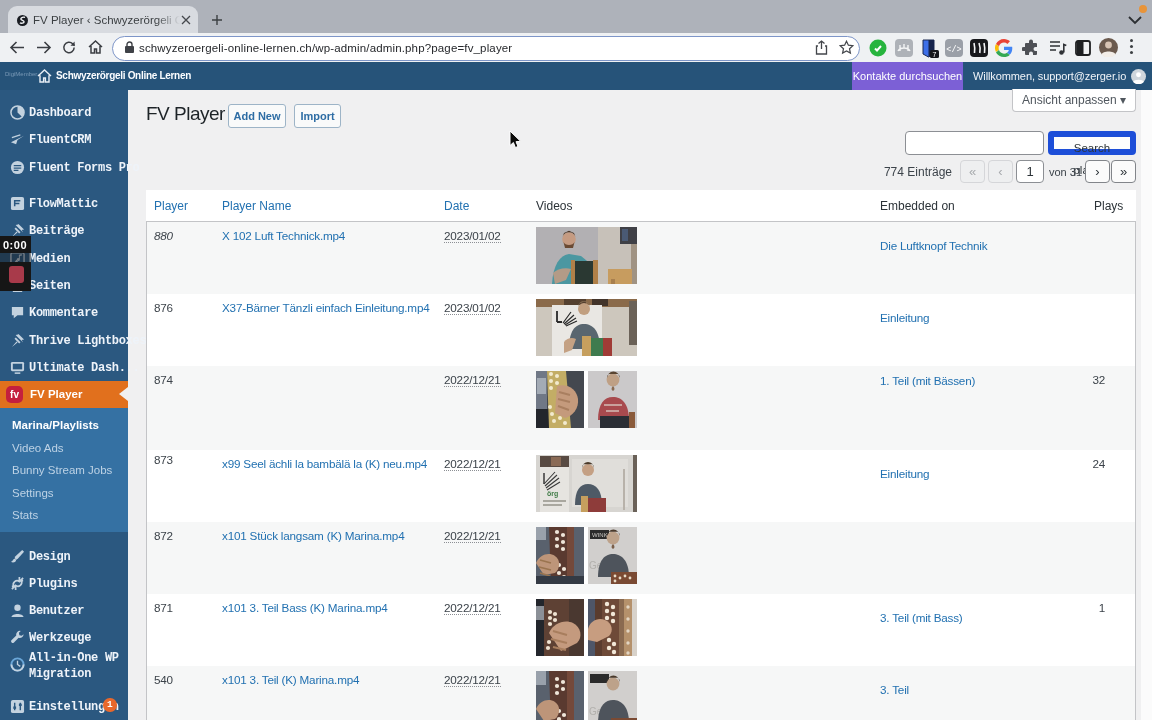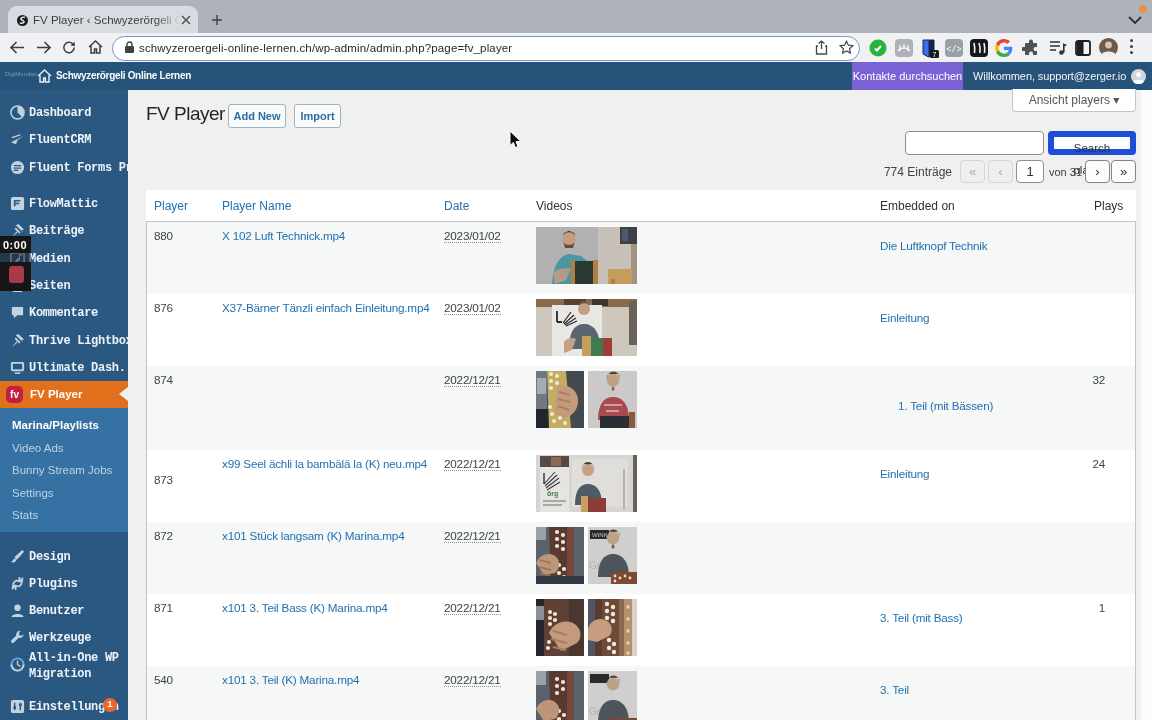--- a/index.html
+++ b/index.html
@@ -291,42 +291,42 @@
       <rect x="9.5" y="5" width="3" height="2.5" fill="#2b5880"></rect>
     </svg>
     <span class="lbl">Einstellungen</span>
     <span style="position:absolute;left:103px;top:5px;width:13.5px;height:13.5px;background:#e8682c;border-radius:50%;color:#fff;font-size:9.5px;text-align:center;line-height:13.5px;font-weight:bold;">1</span>
   </div>
 
 <div class="abs" id="scrollstrip"></div>
 <h1>FV Player</h1>
 <div class="pta" style="left:228px;width:58px;">Add New</div>
 <div class="pta" style="left:294px;width:47px;">Import</div>
-<div class="abs" id="screenopt">Ansicht players ▾</div>
+<div class="abs" id="screenopt">Ansicht anpassen ▾</div>
 <div class="abs" id="searchbox"></div>
 <div class="abs" id="searchbtn">Search players</div>
 <div class="abs" id="eintraege">774 Einträge</div>
 <div class="abs pgbtn pgdis" style="left:960px;">«</div>
 <div class="abs pgbtn pgdis" style="left:988px;">‹</div>
 <div class="abs" id="curpage">1</div>
 <div class="abs" id="von31">von 31</div>
 <div class="abs pgbtn pgen" style="left:1085px;">›</div>
 <div class="abs pgbtn pgen" style="left:1111px;">»</div>
 
 <div class="abs" id="tbl"></div>
 <div class="abs" id="thead"></div>
 <div class="abs th thb" style="left:154px;">Player</div>
 <div class="abs th thb" style="left:222px;">Player Name</div>
 <div class="abs th thb" style="left:444px;">Date</div>
 <div class="abs th" style="left:536px;color:#2c3338;">Videos</div>
 <div class="abs th" style="left:880px;color:#2c3338;">Embedded on</div>
 <div class="abs th" style="left:1094px;color:#2c3338;">Plays</div>
 
 <div class="abs row rodd" style="top:222px;height:72px;">
-<div class="cell" style="left:7px;top:7px;">880</div>
+<div class="cell" style="left:7px;top:7px;font-style:italic;">880</div>
 <div class="cell link" style="left:75px;top:7px;">X 102 Luft Technick.mp4</div>
 <div class="cell" style="left:297px;top:7px;"><span class="date">2023/01/02</span></div>
 <svg class="thumb" width="101" height="57">
       <rect width="101" height="57" fill="#b2b0b3"></rect>
       <rect x="62" width="39" height="57" fill="#c7c1b9"></rect>
       <rect x="84" width="17" height="17" fill="#3f4046"></rect>
       <rect x="86" y="2" width="6" height="12" fill="#4a5a74"></rect>
       <rect x="95" y="17" width="6" height="40" fill="#a09383"></rect>
       <rect x="72" y="42" width="24" height="15" fill="#c79c5f"></rect>
       <rect x="75" y="52" width="4" height="5" fill="#a87f4e"></rect>
@@ -392,26 +392,26 @@
       <rect x="48" width="4" height="57" fill="#fff"></rect>
       <rect x="52" width="49" height="57" fill="#cbc9ca"></rect>
       <circle cx="77" cy="9" r="6.4" fill="#bfa085"></circle>
       <path d="M71 7a6.4 6.4 0 0 1 12.8 0l-1.6-4h-9.6z" fill="#5a4632"></path>
       <path d="M77 15c-2 2-2 4 0 5 2-1 2-3 0-5z" fill="#8a6a50"></path>
       <path d="M62 49c0-16 6-23 15-23s16 7 16 23z" fill="#a84a4e"></path>
       <path d="M68 34h18M70 40h13" stroke="#c9a09c" stroke-width="2"></path>
       <rect x="64" y="45" width="31" height="12" fill="#2b2e35"></rect>
       <rect x="93" y="41" width="6" height="16" fill="#8a5a3a"></rect>
     </svg>
-<div class="cell link" style="left:733px;top:33px;margin-left:18px;">1. Teil (mit Bässen)</div>
+<div class="cell link" style="left:733px;top:8px;">1. Teil (mit Bässen)</div>
 <div class="cell" style="left:938px;top:7px;width:20px;text-align:right;">32</div>
 </div>
 
 <div class="abs row" style="top:450px;height:72px;">
-<div class="cell" style="left:7px;top:23px;">873</div>
+<div class="cell" style="left:7px;top:3px;">873</div>
 <div class="cell link" style="left:75px;top:7px;">x99 Seel ächli la bambälä la (K) neu.mp4</div>
 <div class="cell" style="left:297px;top:7px;"><span class="date">2022/12/21</span></div>
 <svg class="thumb" width="101" height="57">
       <rect width="101" height="57" fill="#d7d5d1"></rect>
       <rect x="36" y="4" width="56" height="48" fill="#e0deda"></rect>
       <rect x="4" y="1" width="29" height="11" fill="#584a42"></rect>
       <rect x="15" y="2" width="10" height="9" fill="#8a6a55"></rect>
       <rect x="4" y="12" width="29" height="45" fill="#e6e4e0"></rect>
       <path d="M8 29L19 17M9 31L21 20M10 33L23 23M11 35L24 27" stroke="#3a3a3a" stroke-width="1.1"></path>
       <path d="M8 18v11" stroke="#3a3a3a" stroke-width="1.5"></path>

